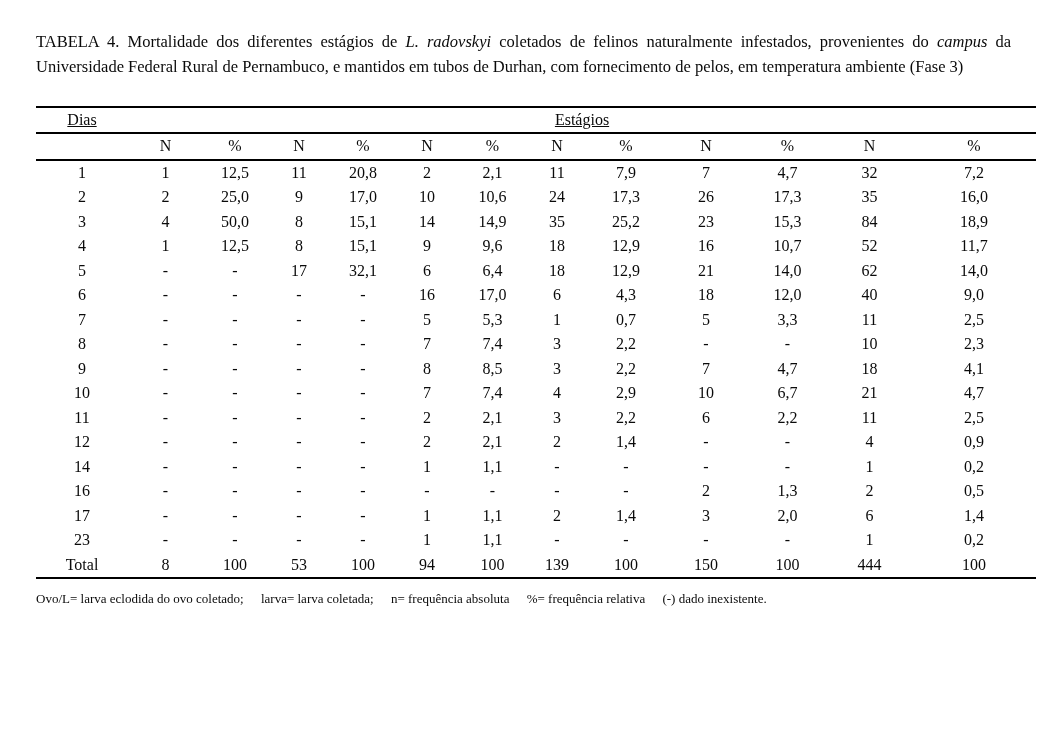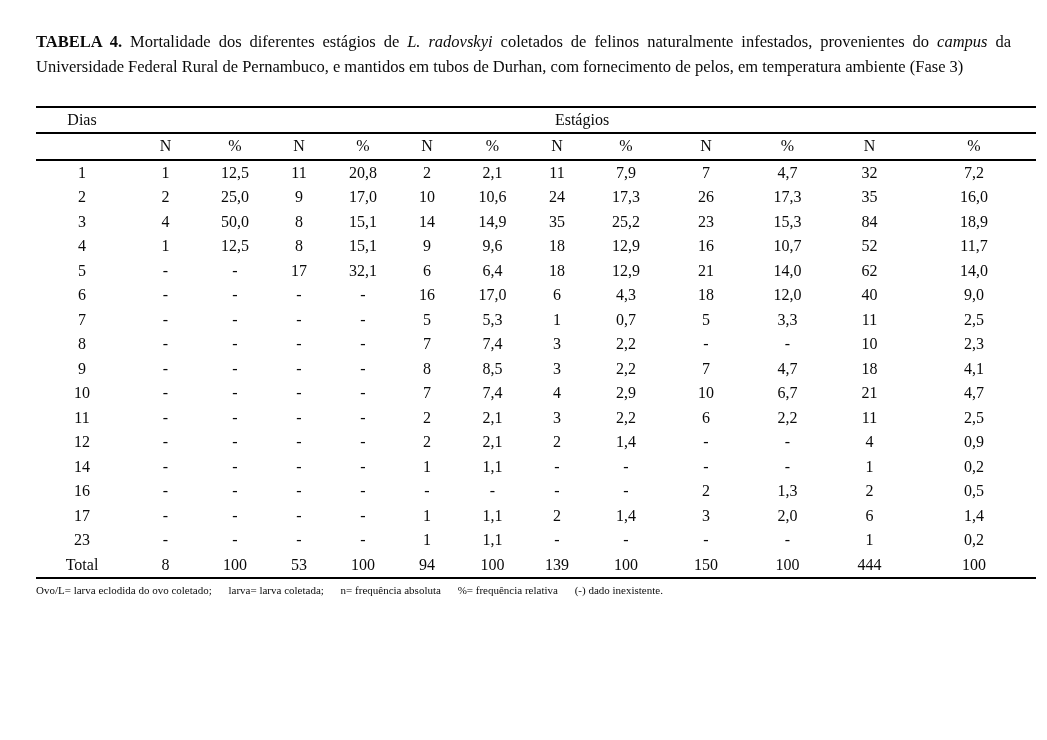--- a/index.html
+++ b/index.html
@@ -11,48 +11,48 @@
     color: #0a0a0a;
     font-family: "Liberation Serif", "DejaVu Serif", serif;
     padding: 12px 36px 0 36px;
     overflow: hidden;
   }
   .title {
     font-size: 16.5px;
     line-height: 25.5px;
     text-align: justify;
   }
-  .title .bold { font-weight: bold; }
+  .title .bold { font-weight: normal; }
   .title .italic { font-style: italic; }
 
   table.mort {
     width: 975px;
     margin-top: 26px;
     border-collapse: collapse;
     table-layout: fixed;
     font-size: 16px;
   }
   table.mort th, table.mort td {
     font-weight: normal;
     text-align: center;
     padding: 0;
     height: 24.5px;
     line-height: 24.5px;
     white-space: nowrap;
     overflow: visible;
   }
   
-  tr.hdr-1 th { border-top: 2px solid #000; border-bottom: 2px solid #000; }
+  tr.hdr-1 th { border-top: 2px solid #000; border-bottom: 2px solid #000; text-decoration: underline; }
   tr.hdr-2 th.stage { border-bottom: 1.5px solid #000; }
   tr.hdr-3 th, tr.hdr-3 td { border-bottom: 2px solid #000; }
   tr.total-row td { border-bottom: 2px solid #000; }
 
   .footnote {
-    margin-top: 1px;
-    font-size: 11px;
+    margin-top: 10px;
+    font-size: 13px;
     line-height: 20px;
     white-space: nowrap;
   }
   .footnote .seg { display: inline-block; margin-right: 14px; }
   .footnote .seg:last-child { margin-right: 0; }
 </style>
 </head>
 <body>
 
 <div class="page">

